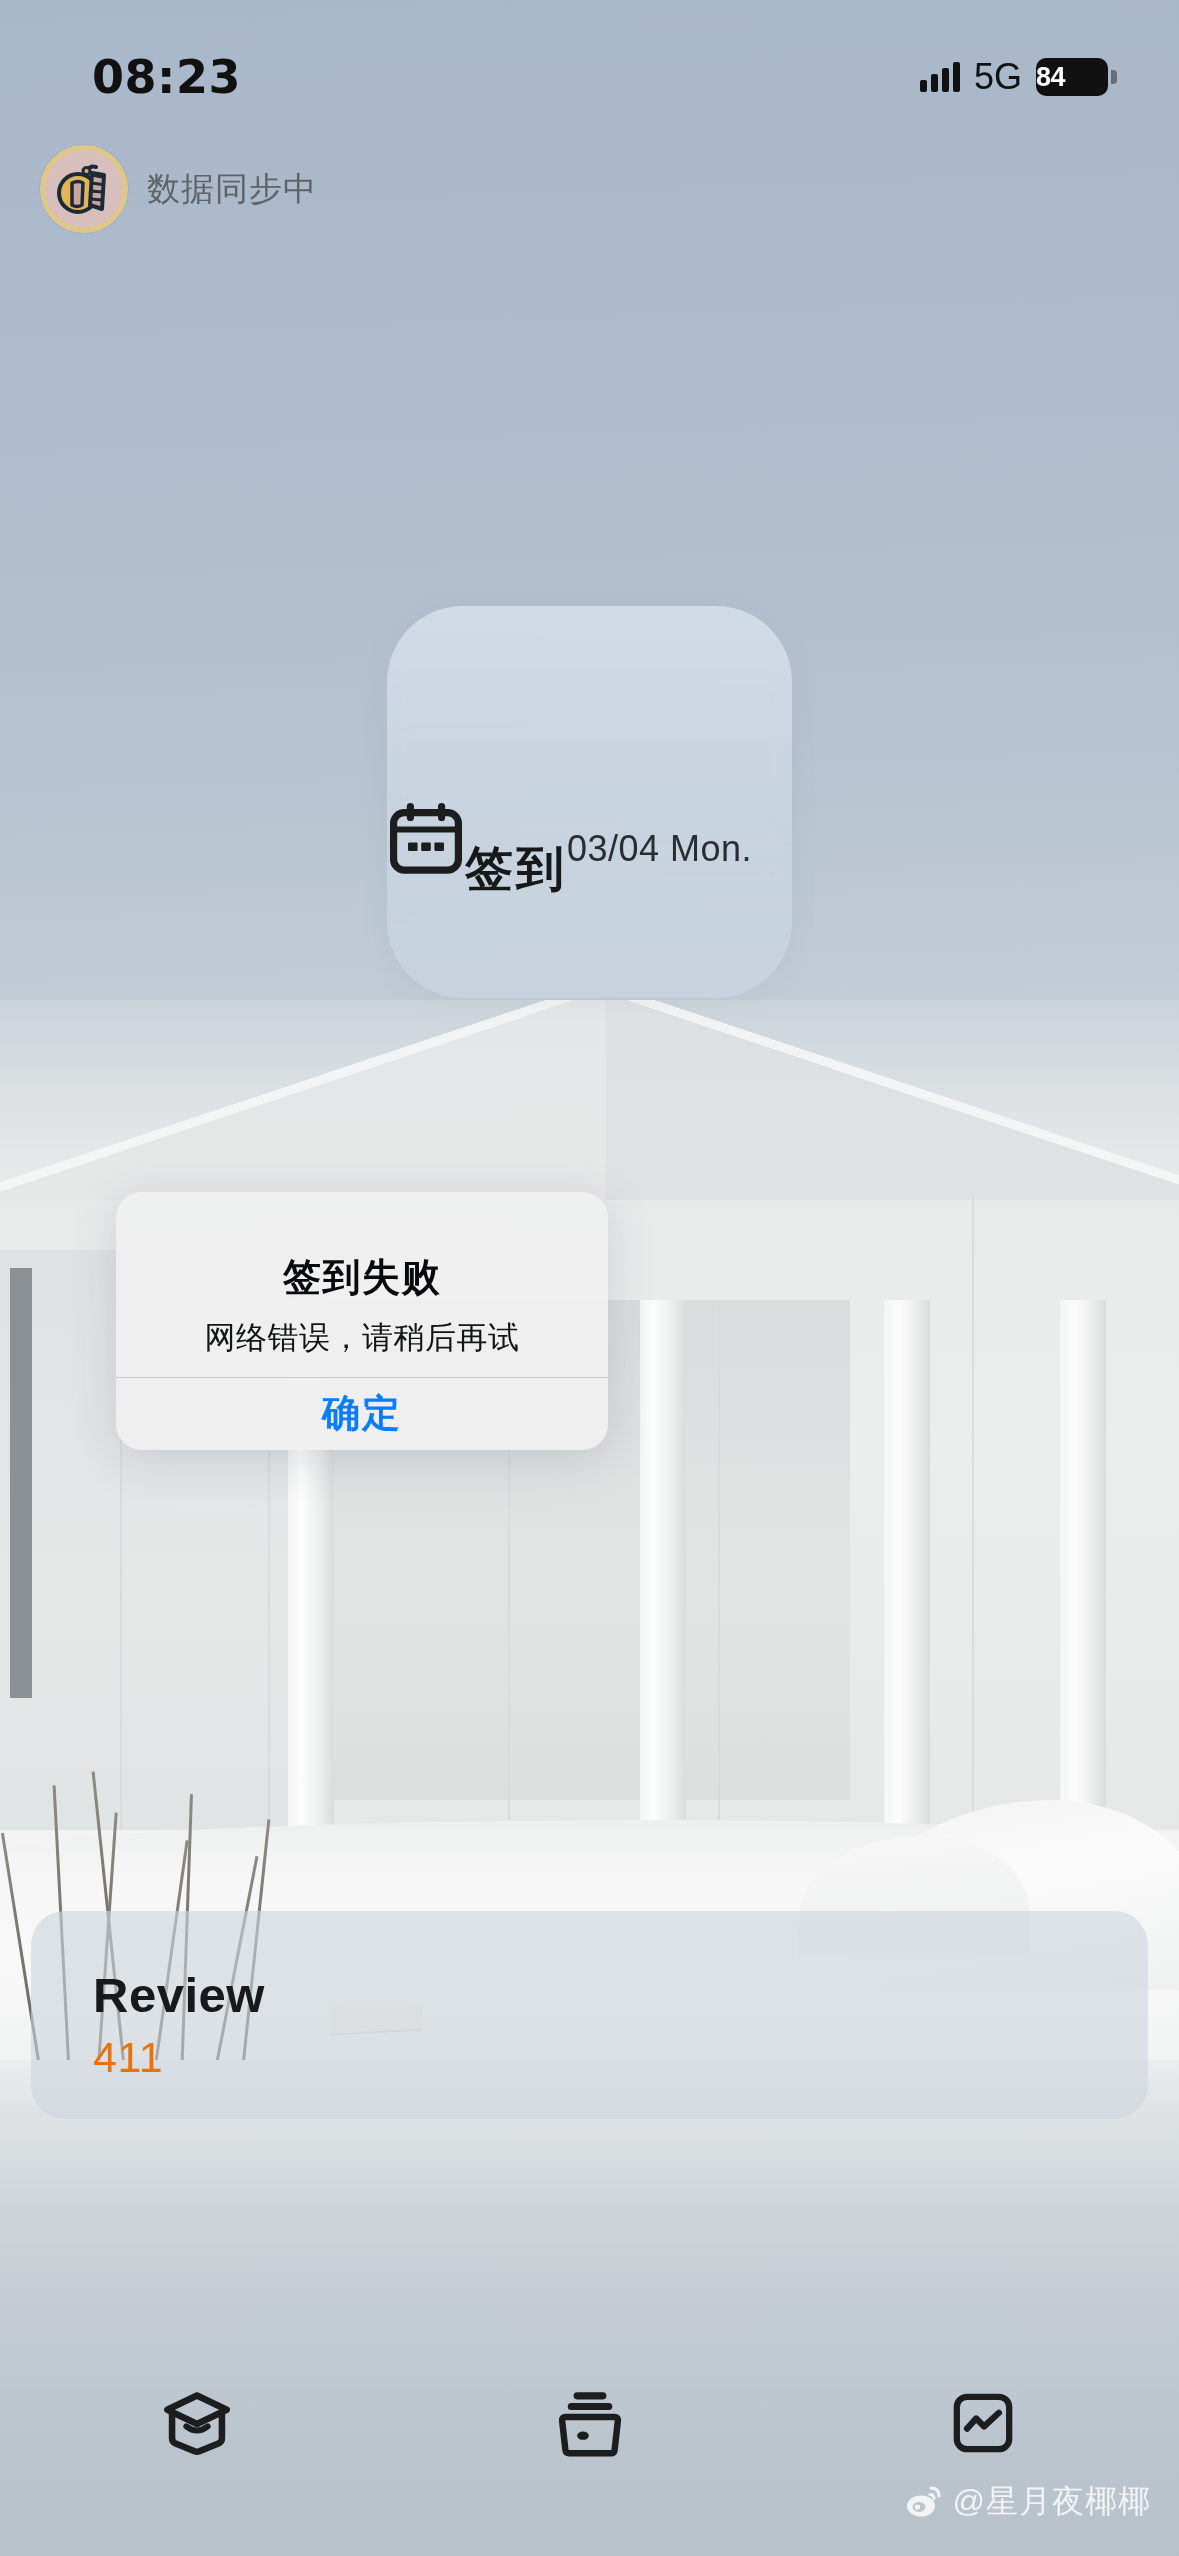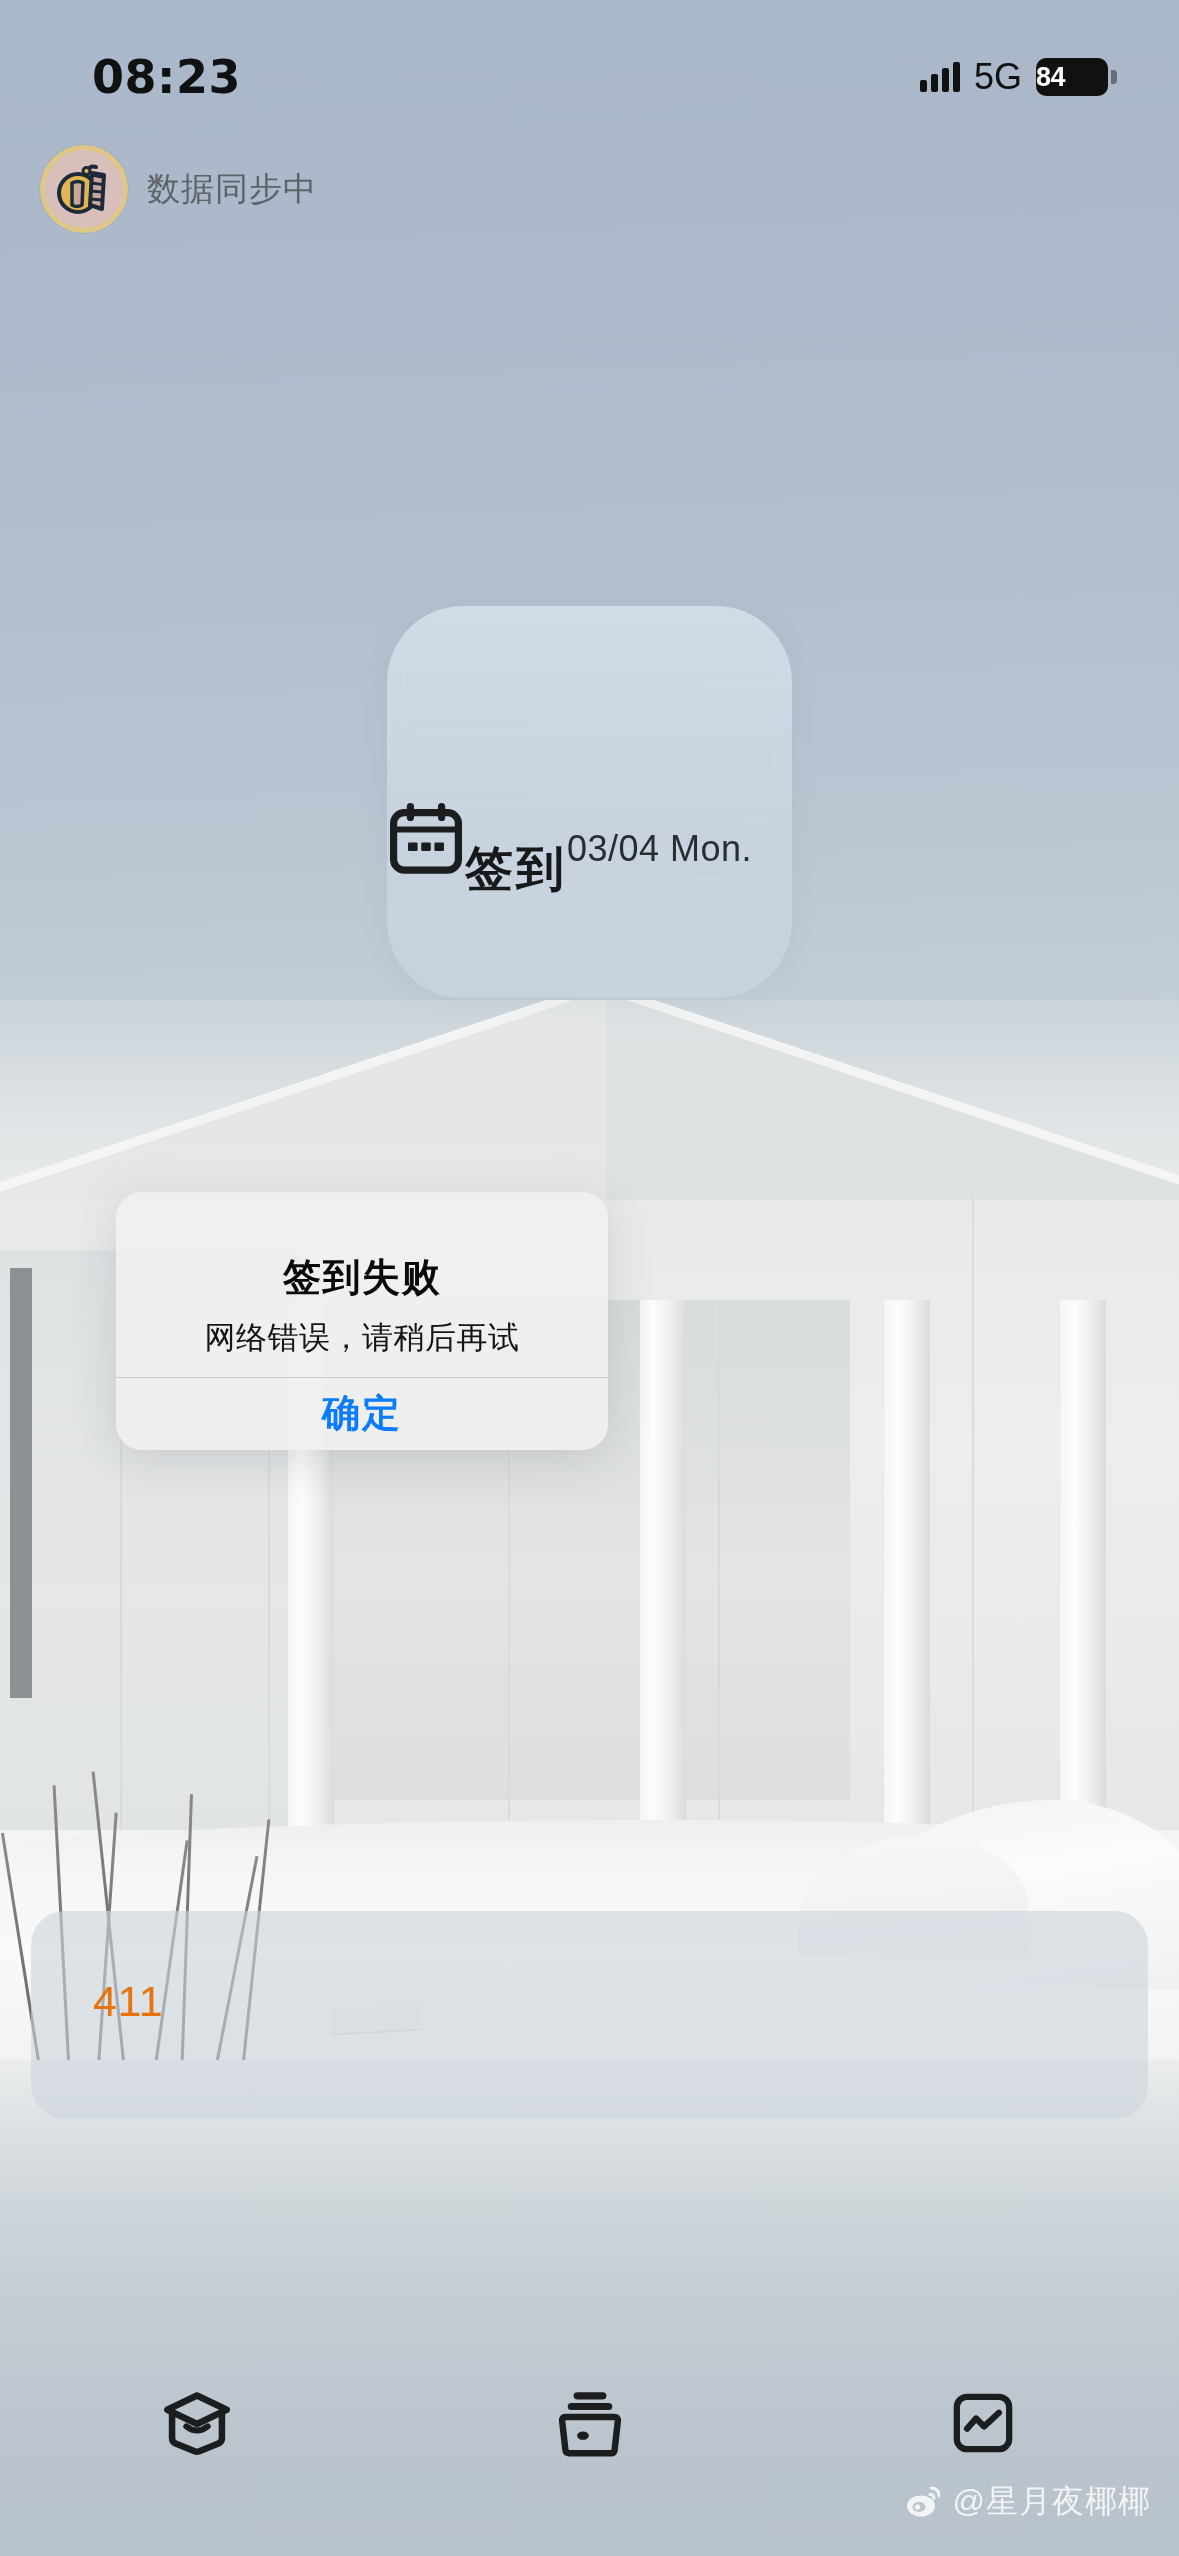--- a/index.html
+++ b/index.html
@@ -325,20 +325,21 @@
         <div class="alert-title">签到失败</div>
         <div class="alert-msg">网络错误，请稍后再试</div>
       </div>
       <div class="alert-sep"></div>
       <div class="alert-btn">确定</div>
     </div>
   </div>
 
   <div class="stats">
     <div class="statcard">
+      <div class="stat-label">Review</div>
       <div class="stat-value">411</div>
     </div>
   </div>
 
   <div class="tabbar">
     <div class="tab">
       <svg width="76" height="72" viewBox="0 0 64 60">
         <path d="M32 6 L57 18 L32 30 L7 18 Z" fill="none" stroke="#1b1d1f" stroke-width="5.5" stroke-linejoin="round"></path>
         <path d="M11 21 V42 q0 3 3 4.5 L30 53 q2 .8 4 0 L50 46.5 q3 -1.5 3 -4.5 V21" fill="none" stroke="#1b1d1f" stroke-width="5.5" stroke-linejoin="round"></path>
         <path d="M23 32 q9 7 18 0" fill="none" stroke="#1b1d1f" stroke-width="5" stroke-linecap="round"></path>

